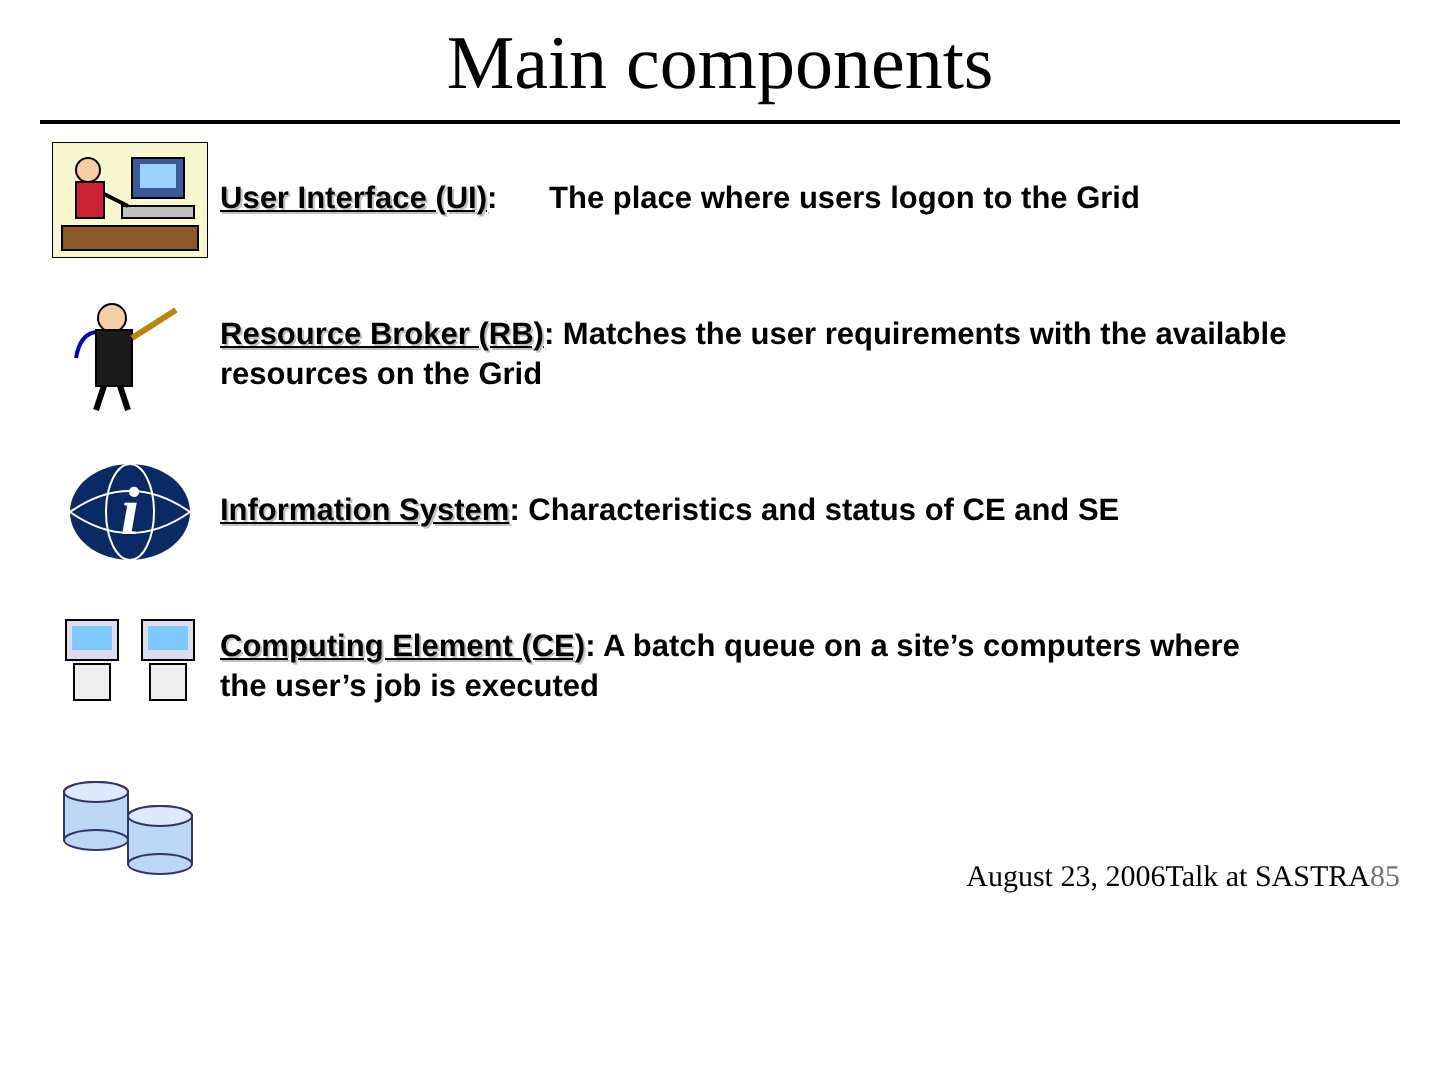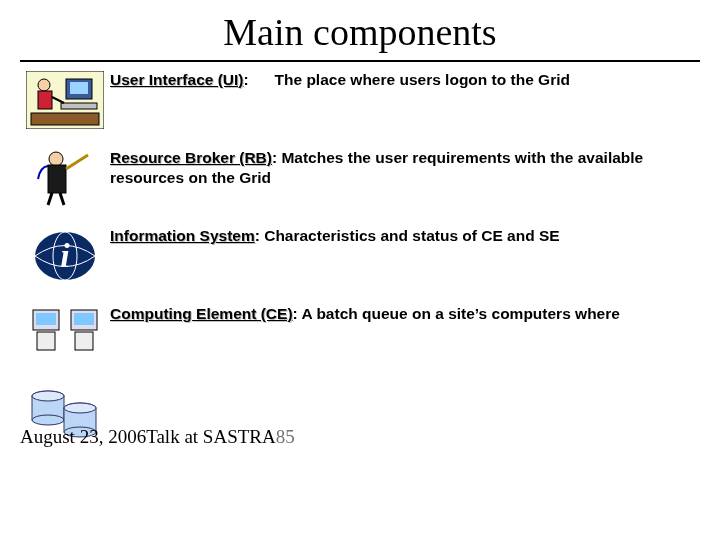--- a/index.html
+++ b/index.html
@@ -20,20 +20,21 @@
   }
   .title {
     font-size: 38px;
     text-align: center;
     margin: 0 0 6px 0;
     font-weight: normal;
   }
   .hr { border-top: 2px solid #000; width: 100%; margin-bottom: 8px; }
   .row {
     display: flex;
+    align-items: center;
     margin: 6px 0 18px 0;
     min-height: 60px;
   }
   .icon-wrap {
     width: 90px;
     display: flex;
     justify-content: center;
     align-items: center;
   }
   .txt {
@@ -49,23 +50,23 @@
     color: #000;
     text-shadow: 1px 1px 0 #c0c0c0;
   }
   .txt .desc { font-weight: bold; }
   .txt .line2 { display:block; }
   .footer {
     position: absolute;
     bottom: 14px;
     left: 20px; right: 20px;
     display: flex;
-    justify-content: flex-start;
+    justify-content: flex-end;
     font-family: "Times New Roman", serif;
-    font-size: 19px;
+    font-size: 15px;
   }
   .footer .right { color: #737373; }
   svg { display:block; }
 </style>
 </head>
 <body>
 
 <div class="slide">
   <h1 class="title">Main components</h1>
   <div class="hr"></div>
@@ -126,20 +127,21 @@
         <rect x="6" y="4" width="26" height="20" fill="#dde" stroke="#000"></rect>
         <rect x="9" y="7" width="20" height="12" fill="#7ec8ff"></rect>
         <rect x="10" y="26" width="18" height="18" fill="#eee" stroke="#000"></rect>
         <rect x="44" y="4" width="26" height="20" fill="#dde" stroke="#000"></rect>
         <rect x="47" y="7" width="20" height="12" fill="#7ec8ff"></rect>
         <rect x="48" y="26" width="18" height="18" fill="#eee" stroke="#000"></rect>
       </svg>
     </div>
     <div class="txt">
       <span class="term">Computing Element (CE)</span><span>:</span><span class="desc"> A batch queue on a site’s computers where</span>
+      <span class="line2">the user’s job is executed</span>
     </div>
   </div>
 
   <div class="row" style="margin-bottom:0;">
     <div class="icon-wrap">
       <svg width="78" height="56" viewBox="0 0 78 56">
         <g>
           <ellipse cx="22" cy="12" rx="16" ry="5" fill="#bcd6f5" stroke="#336"></ellipse>
           <rect x="6" y="12" width="32" height="24" fill="#bcd6f5" stroke="#336"></rect>
           <ellipse cx="22" cy="36" rx="16" ry="5" fill="#bcd6f5" stroke="#336"></ellipse>

